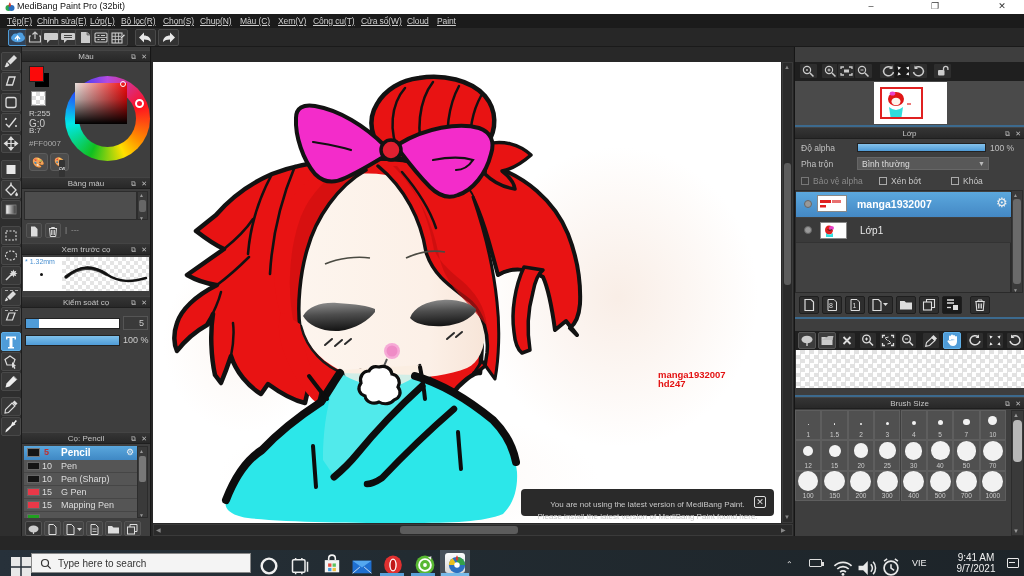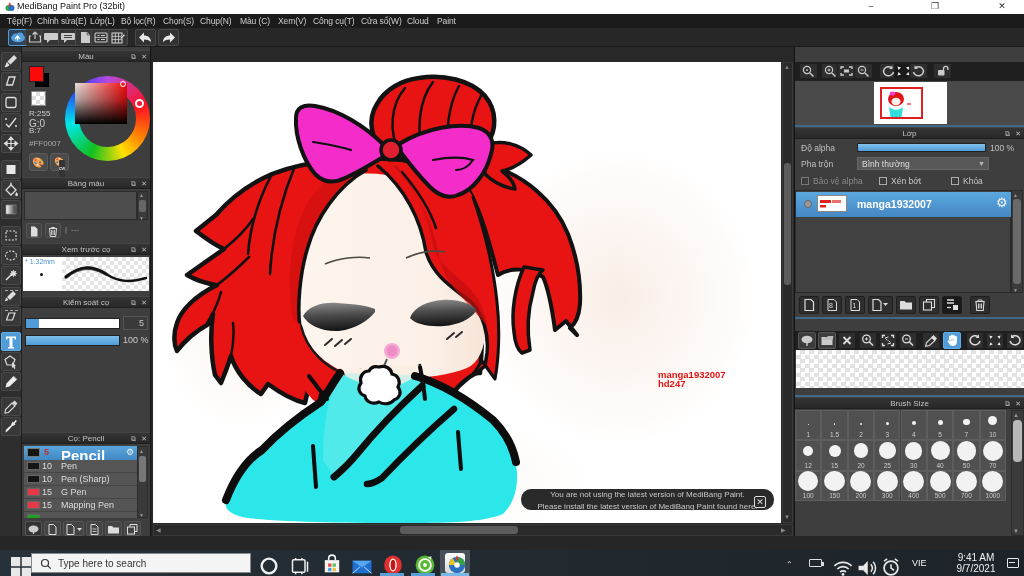--- a/index.html
+++ b/index.html
@@ -5,40 +5,40 @@
 * { margin:0; padding:0; box-sizing:border-box; }
 html,body { width:1024px; height:576px; overflow:hidden; background:#262626; }
 #app { position:relative; width:1024px; height:576px; font-family:"Liberation Sans",sans-serif; }
 .abs { position:absolute; }
 
 #titlebar { left:0; top:0; width:1024px; height:14px; background:#fff; color:#000; }
 #titlebar .ttxt { position:absolute; left:17px; top:1px; font-size:9px; color:#111; }
 .winctl { position:absolute; top:0; width:14px; height:13px; color:#333; font-size:9px; text-align:center; line-height:13px; }
 
 #menubar { left:0; top:14px; width:1024px; height:14px; background:#1b1b1b; color:#cfcfcf; font-size:8.5px; }
-#menubar span { position:absolute; top:2px; white-space:nowrap; letter-spacing:-0.1px; }
+#menubar span { position:absolute; top:2px; white-space:nowrap; letter-spacing:-0.1px;text-decoration:underline; }
 
 #toolbar { left:0; top:28px; width:1024px; height:19px; background:#272727; border-bottom:1px solid #1a1a1a; }
 .tbtn { position:absolute; top:1px; width:20px; height:17px; background:#363636; border:1px solid #4a4a4a; border-radius:2px; }
 
 #tools { left:0; top:47px; width:22px; height:489px; background:#2e2e2e; border-right:1px solid #1c1c1c; }
 .tool { position:absolute; left:1px; width:20px; height:19px; background:#383838; border:1px solid #494949; border-radius:2px; }
 .tool.on { background:#4f9cd8; border-color:#5fb0e8; }
 
 #lpanels { left:22px; top:47px; width:129px; height:489px; background:#3e3e3e; border-right:1px solid #161616; }
 .phead { position:absolute; left:0; width:100%; height:12px; background:linear-gradient(#353535,#282828); color:#c4c4c4; font-size:8px; text-align:center; line-height:12px; border-top:1px solid #444; border-bottom:1px solid #1f1f1f; }
 .phico { position:absolute; top:2px; font-size:7px; color:#bbb; line-height:8px; }
 
 #canvasarea { left:152px; top:47px; width:641px; height:489px; background:#282828; }
 #tabbar { position:absolute; left:0; top:0; width:641px; height:13px; background:#1e1e1e; border-bottom:1px solid #111; }
 #tab1 { position:absolute; left:2px; top:1px; width:320px; height:12px; background:#3c3c3c; color:#b5b5b5; font-size:8px; text-align:center; line-height:12px; border:1px solid #4a4a4a; }
 #canvas { position:absolute; left:1px; top:15px; width:628px; height:461px; background:#fff; }
 #vscroll { position:absolute; left:630px; top:15px; width:11px; height:461px; background:#2a2a2a; border:1px solid #3a3a3a; }
 #hscroll { position:absolute; left:1px; top:477px; width:640px; height:12px; background:#2a2a2a; border:1px solid #3a3a3a; }
-#notif { position:absolute; left:369px; top:442px; width:253px; height:21px; background:rgba(24,24,24,0.92); border-radius:10px; color:#c8c8c8; font-size:8px; text-align:center; line-height:12px; padding-top:0; }
+#notif { position:absolute; left:369px; top:442px; width:253px; height:27px; background:rgba(24,24,24,0.92); border-radius:4px; color:#c8c8c8; font-size:8px; text-align:center; line-height:12px; padding-top:10px; }
 #notifx { position:absolute; right:8px; top:7px; width:12px; height:12px; border:1px solid #ddd; border-radius:2px; color:#ddd; font-size:9px; line-height:11px; text-align:center; }
 
 #rpanels { left:794px; top:47px; width:230px; height:489px; background:#3e3e3e; border-left:1px solid #161616; }
 .rbtn { position:absolute; width:19px; height:16px; background:#2e2e2e; border:1px solid #1f1f1f; border-radius:2px; }
 .bcell { position:absolute; background:#505050; border:1px solid #5e5e5e; text-align:center; }
 .bdot { display:inline-block; background:#f2f2f2; border-radius:50%; }
 .bnum { position:absolute; left:0; right:0; bottom:1px; color:#ccc; font-size:6.5px; }
 
 #statusbar { left:0; top:536px; width:1024px; height:14px; background:#2b2b2b; color:#c0c0c0; font-size:9px; line-height:14px; }
 
@@ -262,21 +262,21 @@
   </div>
   <div class="abs" style="left:101px;top:269px;width:25px;height:14px;background:#3a3a3a;border:1px solid #555;color:#ccc;font-size:9px;text-align:right;line-height:13px;padding-right:3px">5</div>
   <div class="abs" style="left:3px;top:288px;width:95px;height:11px;background:linear-gradient(#7ec0ea,#4f9cd8);border:1px solid #222"></div>
   <div class="abs" style="left:101px;top:288px;color:#ccc;font-size:9px">100 %</div>
 
   <div class="phead" style="top:385px">Cọ: Pencil<span class="phico" style="right:14px">⧉</span><span class="phico" style="right:3px">✕</span></div>
   <div class="abs" style="left:2px;top:399px;width:113px;height:72px;background:#4a4a4a;overflow:hidden">
     <div class="abs" style="left:0;top:0;width:113px;height:14px;background:linear-gradient(#5aa7dd,#3f88c4)">
       <span class="abs" style="left:3px;top:2px;width:13px;height:9px;background:#151515;border:1px solid #777"></span>
       <span class="abs" style="left:20px;top:1px;color:#c03030;font-size:9px;font-weight:bold">5</span>
-      <span class="abs" style="left:37px;top:1px;color:#fff;font-size:15px;font-weight:bold">Pencil</span>
+      <span class="abs" style="left:37px;top:1px;color:#fff;font-size:10px;font-weight:bold">Pencil</span>
       <span class="abs" style="right:3px;top:1px;color:#eee;font-size:9px">⚙</span>
     </div>
     <div class="abs" style="left:0;top:14px;width:113px;height:13px;background:#555;border-bottom:1px solid #464646">
       <span class="abs" style="left:3px;top:2px;width:13px;height:8px;background:#151515;border:1px solid #666"></span>
       <span class="abs" style="left:18px;top:1px;color:#ddd;font-size:9px">10</span>
       <span class="abs" style="left:37px;top:1px;color:#ddd;font-size:9px">Pen</span>
     </div>
     <div class="abs" style="left:0;top:27px;width:113px;height:13px;background:#555;border-bottom:1px solid #464646">
       <span class="abs" style="left:3px;top:2px;width:13px;height:8px;background:#151515;border:1px solid #666"></span>
       <span class="abs" style="left:18px;top:1px;color:#ddd;font-size:9px">10</span>
@@ -542,20 +542,32 @@
       <span class="abs" style="left:8px;top:8px;width:8px;height:8px;background:#999;border-radius:50%;border:1px solid #666"></span>
       <span class="abs" style="left:21px;top:3px;width:30px;height:17px;background:#fff;border:1px solid #888">
         <svg width="28" height="15" viewBox="0 0 28 15">
               <rect x="2" y="4" width="11" height="3" fill="#e02020"></rect>
               <rect x="14" y="4" width="9" height="3" fill="#e87070"></rect>
               <rect x="2" y="9" width="6" height="2.5" fill="#e02020"></rect>
             </svg>
       </span>
       <span class="abs" style="left:61px;top:6px;color:#fff;font-size:10.5px;font-weight:bold">manga1932007</span>
       <span class="abs" style="left:200px;top:3px;color:#f0f0f0;font-size:13px">⚙</span>
+    </div>
+    <div class="abs" style="left:0;top:27px;width:215px;height:25px;background:#3a3a3a;border-bottom:1px solid #333">
+      <span class="abs" style="left:8px;top:8px;width:8px;height:8px;background:#999;border-radius:50%;border:1px solid #666"></span>
+      <span class="abs" style="left:24px;top:4px;width:27px;height:17px;background:#fff;border:1px solid #888">
+        <svg width="25" height="15" viewBox="0 0 25 15">
+              <ellipse cx="8" cy="7" rx="4" ry="4.5" fill="#e02020"></ellipse>
+              <ellipse cx="10.5" cy="5" rx="2.5" ry="2" fill="#e840c8"></ellipse>
+              <path d="M5 10 q3.5 3.5 7 0 v4 h-7z" fill="#30dede"></path>
+              <path d="M6.5 6.5 q2 2 4.5 0" stroke="#222" stroke-width="0.8" fill="none"></path>
+            </svg>
+      </span>
+      <span class="abs" style="left:64px;top:7px;color:#e8e8e8;font-size:10px">Lớp1</span>
     </div>
   </div>
   <div class="abs" style="left:216px;top:143px;width:12px;height:103px;background:#3a3a3a;border:1px solid #2c2c2c">
     <div class="abs" style="left:1px;top:1px;width:9px;height:5px;color:#999;font-size:5px">▲</div>
     <div class="abs" style="left:1px;top:8px;width:8px;height:85px;background:#6a6a6a;border-radius:3px"></div>
     <div class="abs" style="left:1px;top:96px;width:9px;height:5px;color:#999;font-size:5px">▼</div>
   </div>
   <div class="rbtn" style="left:4px;top:249px;width:20px;height:18px"><svg width="18" height="16" viewBox="0 0 18 16">
           <path d="M5 2.5 h6 l2.5 2.5 v8.5 h-8.5z" fill="none" stroke="#ddd" stroke-width="1.2"></path>
         </svg></div>

